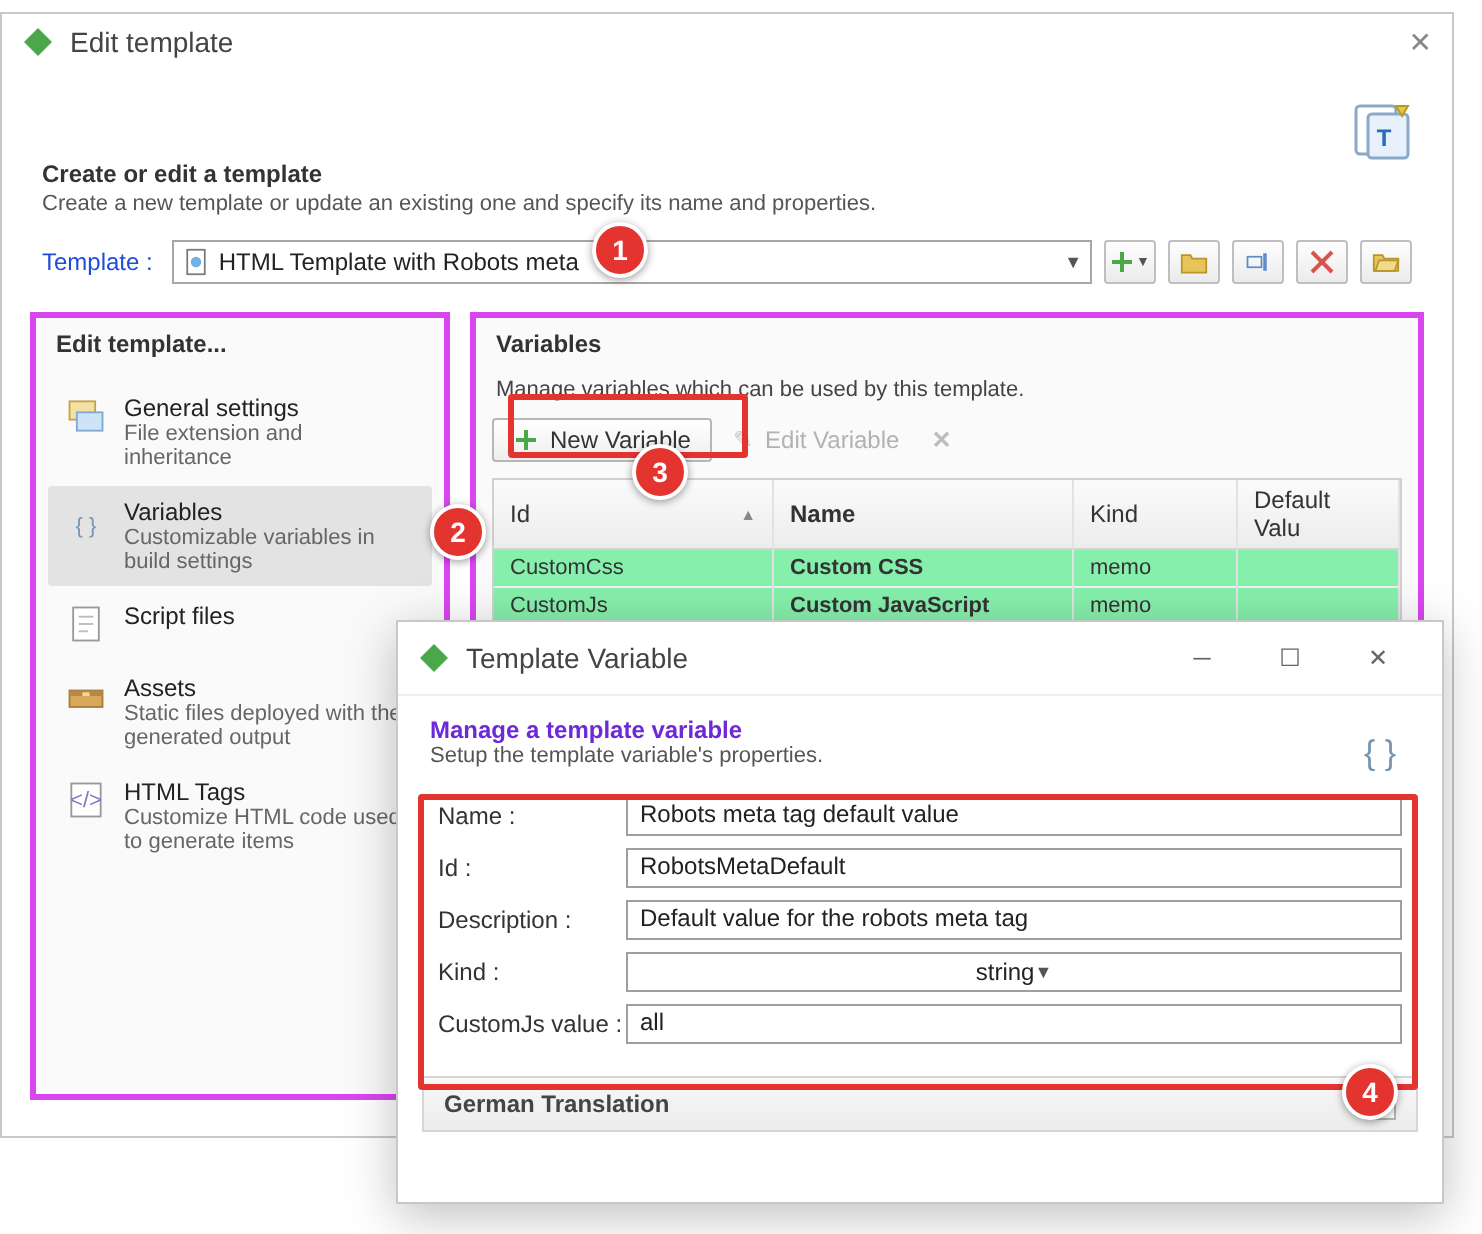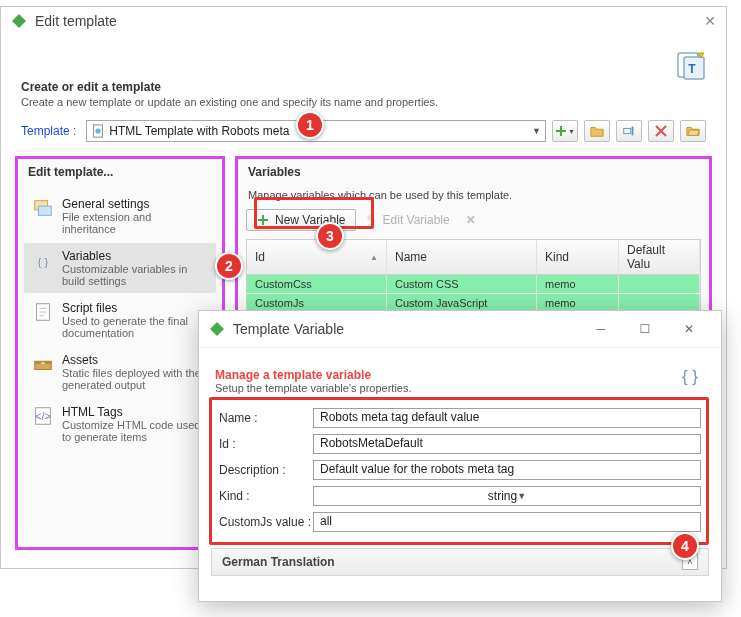--- a/index.html
+++ b/index.html
@@ -45,31 +45,31 @@
 .newvar-btn { display: flex; align-items: center; gap: 6px; padding: 3px 10px; border: 1px solid #b7b7b7; background: linear-gradient(#fff,#eee); border-radius: 2px; color: #333; }
 .editvar { color: #b2b2b2; margin-left: 10px; display: flex; align-items: center; gap: 6px; }
 .editvar .pencil { color: #c7c7c7; }
 .editvar .x { margin-left: 10px; color: #bdbdbd; font-weight: bold; }
 
 .grid { margin: 0 8px; border: 1px solid #d0d0d0; background: #86efac; }
 .grid-head, .grid-row { display: flex; }
 .grid-head div, .grid-row div { border-right: 1px solid #e2e2e2; padding: 3px 8px; font-size: 11px; }
 .grid-head div { background: linear-gradient(#fbfbfb,#ececec); border-bottom: 1px solid #d2d2d2; color: #333; display:flex; align-items:center; justify-content:space-between; }
 .grid-head div .sarrow { font-size: 8px; color: #888; }
-.col-id { width: 140px; } .col-name { width: 150px; } .col-kind { width: 82px; } .col-def { flex:1; }
+.col-id { width: 140px; } .col-name { width: 150px; font-weight: bold; } .col-kind { width: 82px; } .col-def { flex:1; }
 .grid-row div { color: #333; border-bottom: 1px solid #f0f0f0; }
 
 .callout { position: absolute; width: 28px; height: 28px; background: #e3342f; border: 2px solid #fff; border-radius: 50%; color: #fff; font-weight: bold; display: flex; align-items: center; justify-content: center; font-size: 14px; box-shadow: 0 1px 4px rgba(0,0,0,.4); z-index: 50; }
 .red-outline { position: absolute; border: 3px solid #e3342f; border-radius: 2px; z-index: 49; pointer-events: none; }
 
 
 .vardlg { left: 198px; top: 310px; width: 524px; height: 292px; z-index: 40; box-shadow: 0 6px 24px rgba(0,0,0,.25); }
 .vardlg .titlebar { border-bottom: 1px solid #eee; }
 .vardlg .shead { padding: 10px 16px 6px; }
-.vardlg .shead h3 { font-weight: bold; font-size: 12px; color: #ef4444; margin-top: 10px; }
+.vardlg .shead h3 { font-weight: bold; font-size: 12px; color: #6d28d9; }
 .vardlg .shead p { font-size: 11px; color: #555; }
 .vardlg .bracesicon { position: absolute; right: 14px; top: 44px; color: #6d8aa8; }
 .form { padding: 8px 20px; }
 .form-row { display: flex; align-items: center; margin-bottom: 6px; }
 .form-row label { width: 94px; color: #333; }
 .form-row .inp { flex: 1; border: 1px solid #9f9f9f; height: 20px; padding: 1px 6px; background: #fff; color: #222; }
 .form-row .inp.combo2 { display: flex; align-items: center; justify-content: center; }
 .form-row .inp.combo2 .carrow { font-size: 9px; color: #555; }
 
 .accordion { margin: 2px 12px 0; border: 1px solid #d6d6d6; background: linear-gradient(#f8f8f8,#ececec); display: flex; align-items: center; justify-content: space-between; padding: 5px 10px; }
@@ -166,21 +166,20 @@
         </div>
         <div class="nav-item">
           <svg class="nicon" viewBox="0 0 24 24">
               <rect x="5" y="3" width="14" height="18" fill="#fff" stroke="#999"></rect>
               <line x1="8" y1="8" x2="16" y2="8" stroke="#bbb"></line>
               <line x1="8" y1="12" x2="16" y2="12" stroke="#bbb"></line>
               <line x1="8" y1="16" x2="13" y2="16" stroke="#bbb"></line>
             </svg>
           <div class="ntext">
               <div class="ntitle">Script files</div>
-              <div class="ndesc">Used to generate the final documentation</div>
             </div>
         </div>
         <div class="nav-item">
           <svg class="nicon" viewBox="0 0 24 24">
               <rect x="3" y="9" width="18" height="9" fill="#d7a85a" stroke="#a87d36"></rect>
               <rect x="3" y="9" width="18" height="3" fill="#b58846"></rect>
               <rect x="10" y="10" width="4" height="2" fill="#f2d98f"></rect>
             </svg>
           <div class="ntext">
               <div class="ntitle">Assets</div>

